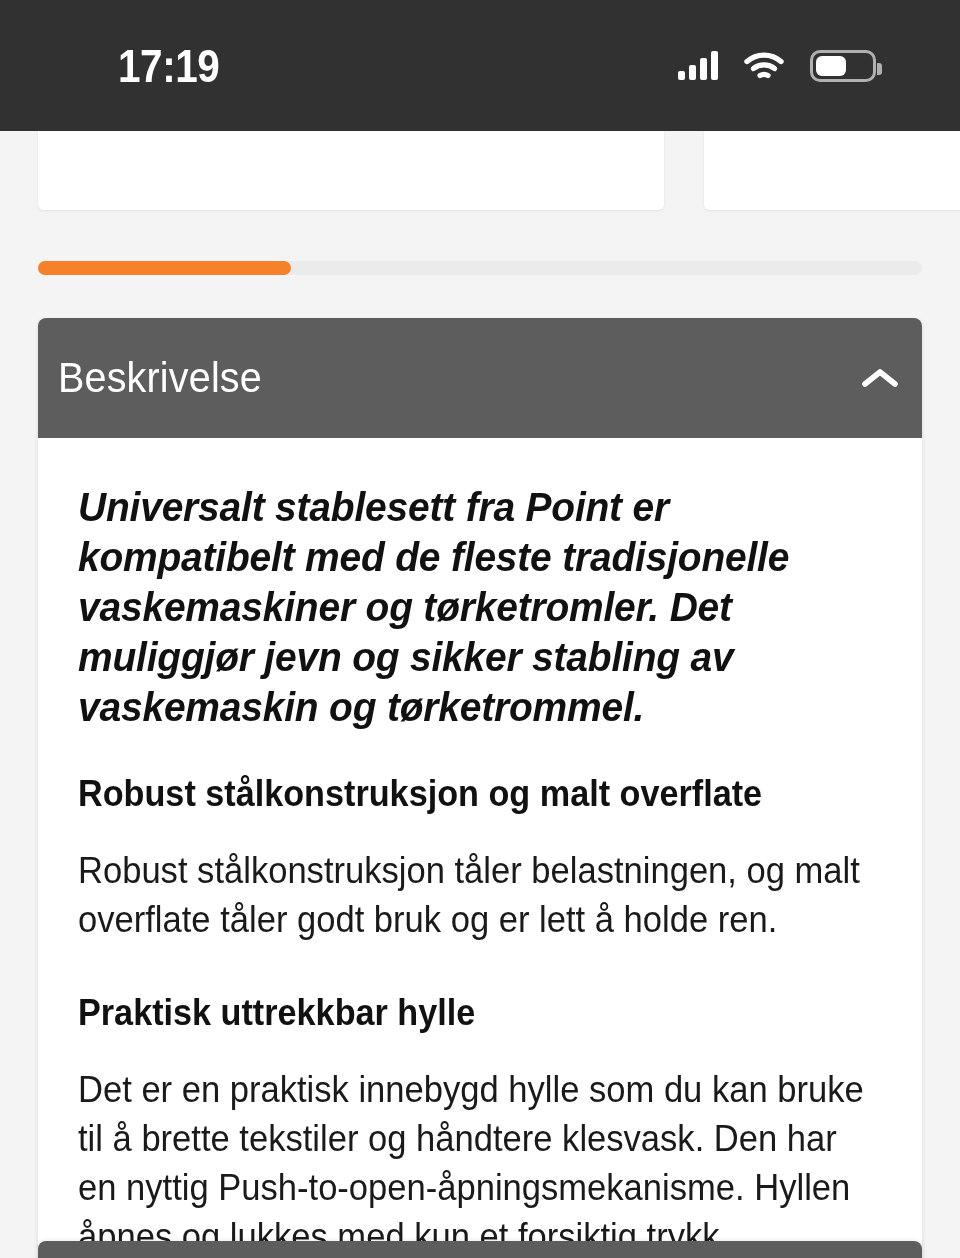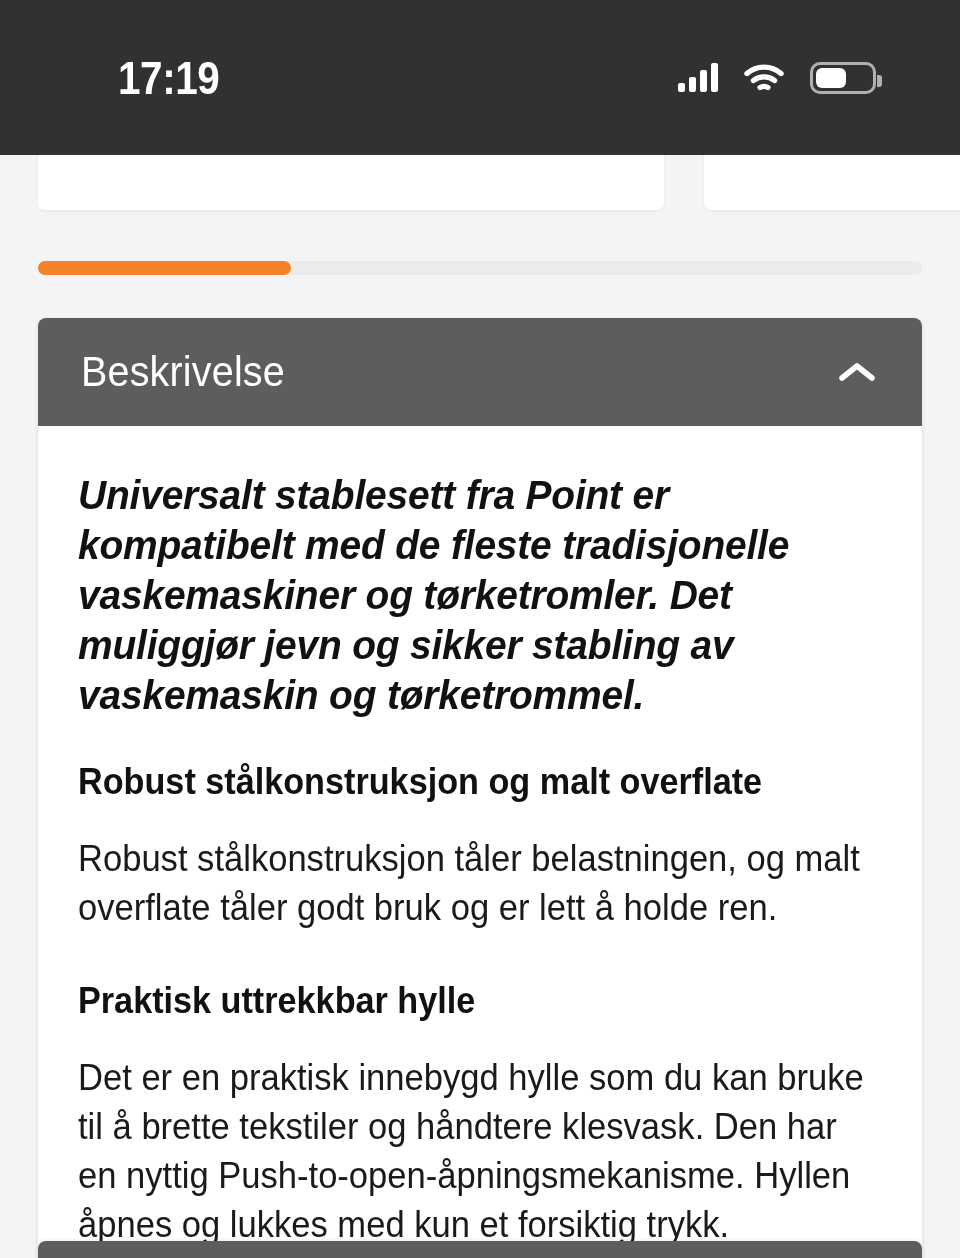--- a/index.html
+++ b/index.html
@@ -18,21 +18,21 @@
     height:1258px;
     background:#f4f4f4;
     overflow:hidden;
   }
 
   
   .status-bar {
     position:absolute;
     top:0; left:0;
     width:960px;
-    height:155px;
+    height:131px;
     background:#313131;
     display:flex;
     align-items:center;
     justify-content:space-between;
     padding:0 84px 0 118px;
     z-index:20;
     text-align:right;
   }
   .status-time {
     color:#ffffff;
@@ -134,26 +134,26 @@
     position:absolute;
     top:318px;
     left:38px;
     width:884px;
     background:#ffffff;
     border-radius:8px;
     box-shadow:0 2px 5px rgba(0,0,0,0.10);
     overflow:hidden;
   }
   .card-header {
-    height:108px;
+    height:120px;
     background:#5d5d5d;
     display:flex;
     align-items:center;
     justify-content:space-between;
-    padding:0 43px;
+    padding:0 20px;
     cursor:pointer;
   }
   .card-header-title {
     color:#ffffff;
     font-family:"Liberation Sans Narrow","Liberation Sans", sans-serif;
     font-size:42px;
     font-weight:normal;
     letter-spacing:0.2px;
     transform:scaleX(0.94);
     transform-origin:left center;

